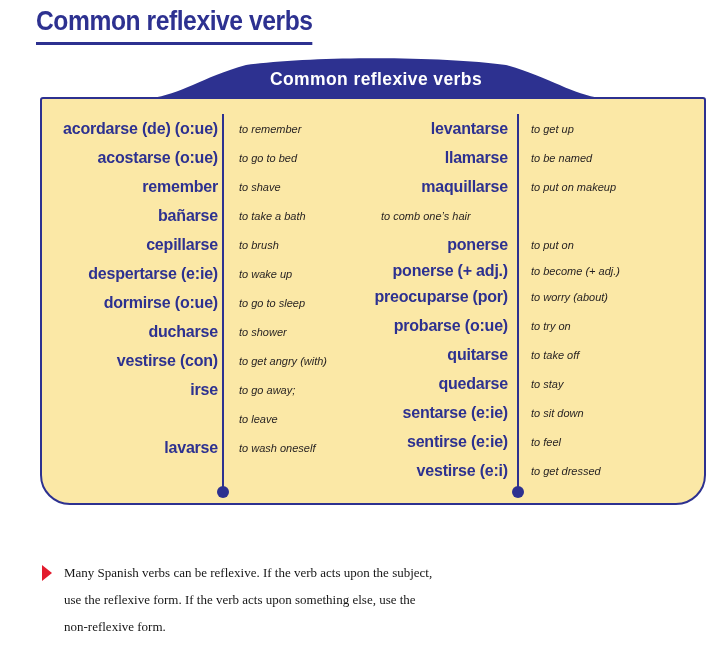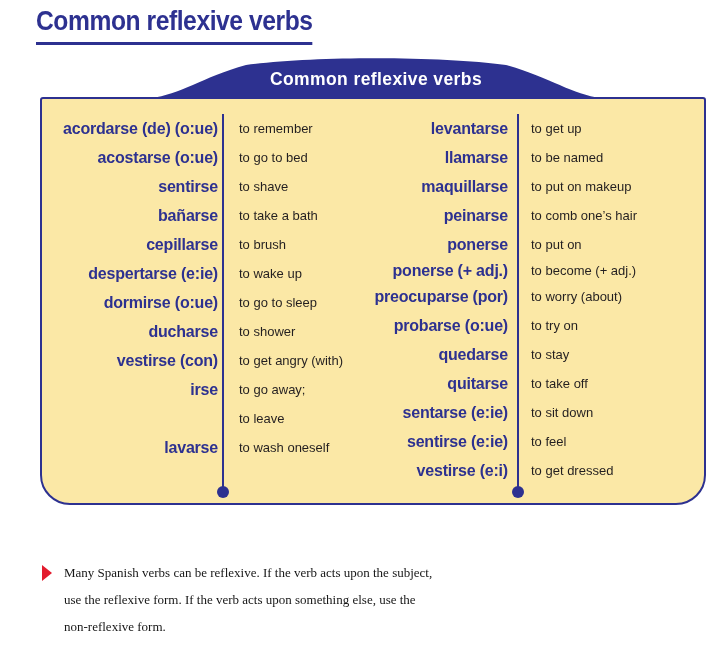--- a/index.html
+++ b/index.html
@@ -45,21 +45,21 @@
   .col-right{left:316px;}
   .row{display:flex;align-items:center;height:29px;white-space:nowrap;}
   .row.tight{height:23px;}
   .es{
     display:inline-block;text-align:right;
     font-weight:bold;color:var(--blue);font-size:16px;letter-spacing:-0.2px;
   }
   .col-left .es{width:174px;}
   .col-right .es{width:150px;}
   .en{
-    display:inline-block;color:var(--ink);font-size:13px;
+    display:inline-block;font-style:italic;color:var(--ink);font-size:11px;
   }
   .col-left .en{margin-left:21px;}
   .col-right .en{margin-left:23px;}
 
   
   .sep{position:absolute;top:15px;width:2px;height:378px;background:var(--blue);}
   .sep-left{left:180px;}
   .sep-right{left:475px;}
   .sep .dot{
     position:absolute;left:50%;bottom:-6px;transform:translateX(-50%);
@@ -91,21 +91,21 @@
     <div class="col col-left">
         <div class="row">
           <span class="es">acordarse (de) (o:ue)</span>
           <span class="en">to remember</span>
         </div>
         <div class="row">
           <span class="es">acostarse (o:ue)</span>
           <span class="en">to go to bed</span>
         </div>
         <div class="row">
-          <span class="es">sentirse</span>
+          <span class="es">remember</span>
           <span class="en">to shave</span>
         </div>
         <div class="row">
           <span class="es">bañarse</span>
           <span class="en">to take a bath</span>
         </div>
         <div class="row">
           <span class="es">cepillarse</span>
           <span class="en">to brush</span>
         </div>
@@ -148,46 +148,45 @@
         </div>
         <div class="row">
           <span class="es">llamarse</span>
           <span class="en">to be named</span>
         </div>
         <div class="row">
           <span class="es">maquillarse</span>
           <span class="en">to put on makeup</span>
         </div>
         <div class="row">
-          <span class="es">peinarse</span>
           <span class="en">to comb one’s hair</span>
         </div>
         <div class="row">
           <span class="es">ponerse</span>
           <span class="en">to put on</span>
         </div>
         <div class="row tight">
           <span class="es">ponerse (+ adj.)</span>
           <span class="en">to become (+ adj.)</span>
         </div>
         <div class="row">
           <span class="es">preocuparse (por)</span>
           <span class="en">to worry (about)</span>
         </div>
         <div class="row">
           <span class="es">probarse (o:ue)</span>
           <span class="en">to try on</span>
         </div>
         <div class="row">
+          <span class="es">quitarse</span>
+          <span class="en">to take off</span>
+        </div>
+        <div class="row">
           <span class="es">quedarse</span>
           <span class="en">to stay</span>
-        </div>
-        <div class="row">
-          <span class="es">quitarse</span>
-          <span class="en">to take off</span>
         </div>
         <div class="row">
           <span class="es">sentarse (e:ie)</span>
           <span class="en">to sit down</span>
         </div>
         <div class="row">
           <span class="es">sentirse (e:ie)</span>
           <span class="en">to feel</span>
         </div>
         <div class="row">

